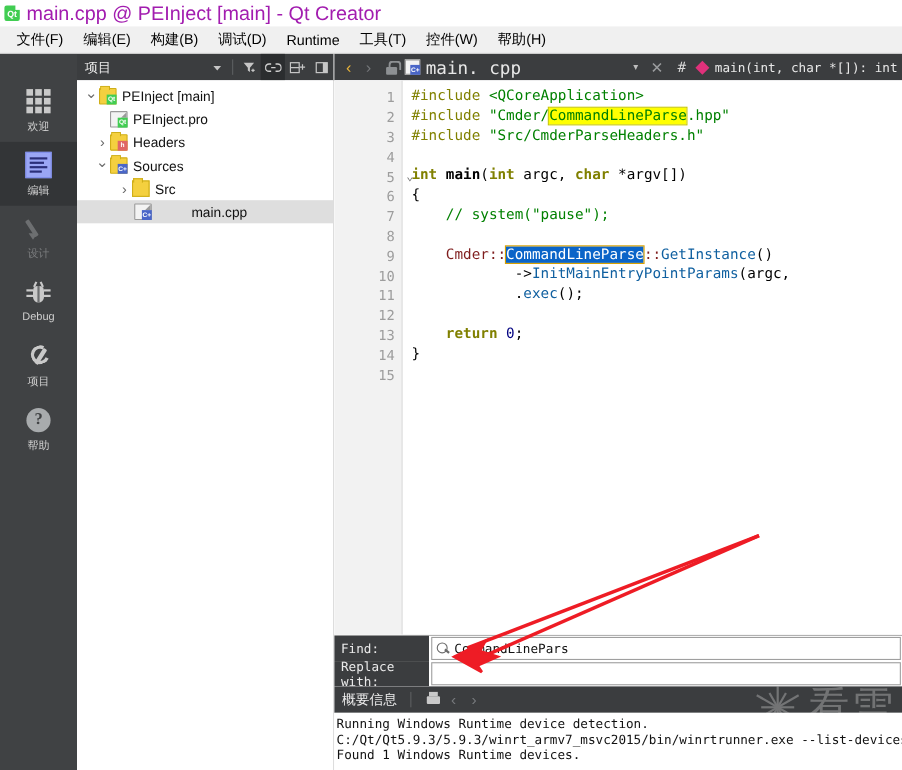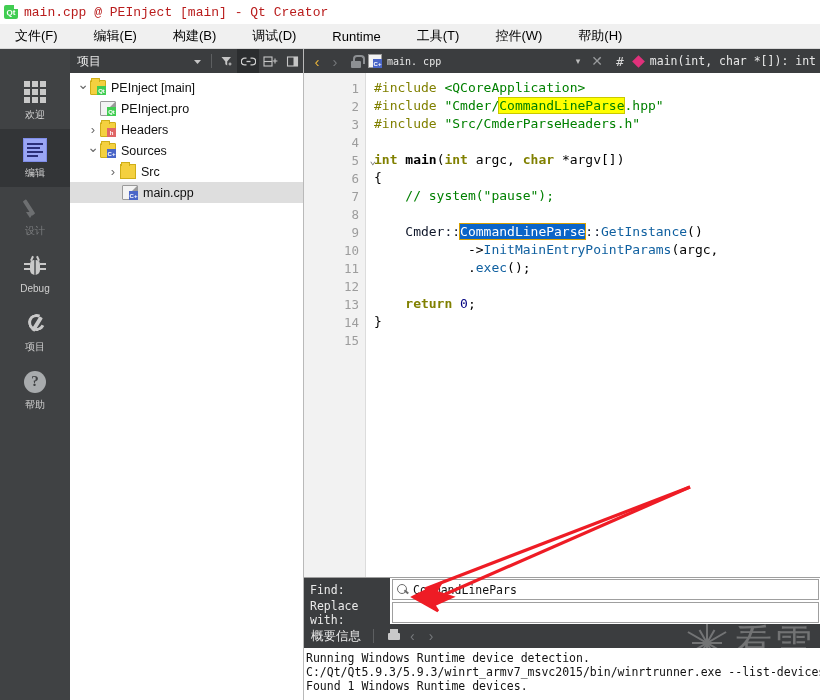--- a/index.html
+++ b/index.html
@@ -19,26 +19,26 @@
   .qt-logo{
     width:14px;height:14px;background:#41cd52;border-radius:2px;
     display:flex;align-items:center;justify-content:center;
     color:#ffffff;font-size:8px;font-weight:bold;font-family:"Liberation Sans",sans-serif;
     position:relative;
   }
   .qt-logo:after{
     content:"";position:absolute;right:-1px;top:-1px;width:5px;height:5px;
     background:#ffffff;
   }
-  .title-text{ font-size:13px; color:#b91c1c; font-family:Liberation Mono, monospace;}
+  .title-text{ font-size:18px; color:#a21caf; font-family:Liberation Sans, sans-serif;}
 
   
   .menubar{
     height:25px;background:#f0f0f0;border-bottom:1px solid #d8d8d8;
-    display:flex;align-items:center;padding-left:6px;gap:18px;
+    display:flex;align-items:center;padding-left:6px;gap:0;
   }
   .menu-item{
     padding:3px 9px;font-size:13px;color:#000;cursor:default;
     font-family:"Liberation Sans",sans-serif;white-space:nowrap;
   }
 
   
   .mainrow{ display:flex; height:651px; }
 
   
@@ -99,21 +99,21 @@
      padding-left:7px;color:#e6e6e6;font-size:12px;gap:0;}
   .proj-title{flex:0 0 auto;font-family:"Liberation Sans",sans-serif;color:#e9e9e9;}
   .proj-tb-spacer{flex:1;}
   .tbbtn{width:22px;height:24px;display:flex;align-items:center;justify-content:center;cursor:pointer;}
   .tbbtn.active{background:#2b2d2f;}
   .vdiv{width:1px;height:14px;background:#5d5f61;margin:0 3px;}
 
   .tree{flex:1;overflow:hidden;padding-top:4px;background:#fff;}
   .node{height:21px;display:flex;align-items:center;font-size:12.5px;color:#111;
     font-family:"Liberation Sans",sans-serif;white-space:nowrap;cursor:default;}
-  .node.sel{background:#dedede;}
+  .node.sel{background:#dedede;gap:31px;}
   .arrow{width:14px;text-align:center;color:#6b6b6b;font-size:9px;flex:0 0 14px;}
   .arrow.down:after{content:"\2304";font-size:14px;position:relative;top:-4px;}
   .arrow.right:after{content:"\203A";font-size:13px;}
   .fico{width:16px;height:15px;margin-right:5px;flex:0 0 16px;position:relative;}
   .folder{background:#f4d03f;border:1px solid #cfae18;border-radius:1px;}
   .folder:before{content:"";position:absolute;left:0;top:-3px;width:7px;height:3px;
      background:#f4d03f;border:1px solid #cfae18;border-bottom:none;border-radius:1px 1px 0 0;}
   .badge{position:absolute;right:-1px;bottom:-1px;width:9px;height:9px;font-size:6px;
      display:flex;align-items:center;justify-content:center;color:#fff;font-weight:bold;
      font-family:"Liberation Sans",sans-serif;}
@@ -136,21 +136,21 @@
   .navbtn{width:18px;text-align:center;font-size:15px;cursor:pointer;font-family:"Liberation Sans",sans-serif;}
   .navbtn.gold{color:#e8b339;}
   .navbtn.dim{color:#75777a;}
   .lock-ico{width:16px;height:16px;position:relative;margin:0 4px;}
   .lock-ico:before{content:"";position:absolute;left:3px;bottom:1px;width:10px;height:7px;
      background:#8d9093;border-radius:1px;}
   .lock-ico:after{content:"";position:absolute;left:5px;top:2px;width:8px;height:7px;
      border:2px solid #8d9093;border-bottom:none;border-radius:4px 4px 0 0;}
   .cppico{width:14px;height:14px;background:#f3f3f3;border:1px solid #9a9a9a;position:relative;margin-right:5px;}
   .cppico .badge{width:9px;height:9px;}
-  .ed-file{font-family:"DejaVu Sans Mono",monospace;font-size:10px;color:#e8e8e8;}
+  .ed-file{font-family:"DejaVu Sans Mono",monospace;font-size:16px;color:#e8e8e8;}
   .ed-spacer{flex:1;}
   .ed-caret{color:#bdbdbd;font-size:9px;padding:0 6px;}
   .ed-x{color:#9a9c9e;font-size:14px;padding:0 5px;cursor:pointer;}
   .ed-hash{color:#d8d8d8;font-size:13px;padding:0 8px;font-family:"DejaVu Sans Mono",monospace;}
   .diamond{width:9px;height:9px;background:#e0317b;transform:rotate(45deg);margin:0 7px 0 2px;}
   .ed-sym{font-family:"DejaVu Sans Mono",monospace;font-size:11.5px;color:#e8e8e8;white-space:nowrap;}
 
   .codearea{flex:1;display:flex;background:#ffffff;overflow:hidden;position:relative;}
   .gutter{width:62px;flex:0 0 62px;background:#f2f2f2;border-right:1px solid #dcdcdc;
      padding-top:6px;}
@@ -159,21 +159,21 @@
      position:relative;}
   .fold{position:absolute;right:-11px;color:#6f6f6f;font-size:11px;}
   .codelines{flex:1;padding-top:6px;padding-left:8px;overflow:hidden;}
   .cl{height:18px;line-height:18px;font-family:"DejaVu Sans Mono",monospace;
      font-size:13px;white-space:pre;}
   .k-pre{color:#808000;}              
   .k-inc{color:#008000;}              
   .k-kw{color:#808000;font-weight:bold;}
   .k-fn{color:#000000;font-weight:bold;}
   .k-plain{color:#000000;}
-  .k-cls{color:#0f172a;}
+  .k-cls{color:#7f1d1d;}
   .k-mem{color:#1060a0;}
   .k-num{color:#000080;}
   .k-cmt{color:#008000;}
   .hl-yellow{background:#ffff00;color:#008000;outline:1px solid #c9c900;}
   .hl-blue{background:#0a64c8;color:#ffffff;outline:1px solid #d8a000;}
 
   
   .findbar{flex:0 0 46px;background:#ffffff;border-top:1px solid #9f9f9f;display:flex;flex-direction:column;}
   .frrow{height:23px;display:flex;align-items:stretch;}
   .frlabel{width:86px;flex:0 0 86px;background:#3b3d3f;color:#eaeaea;

